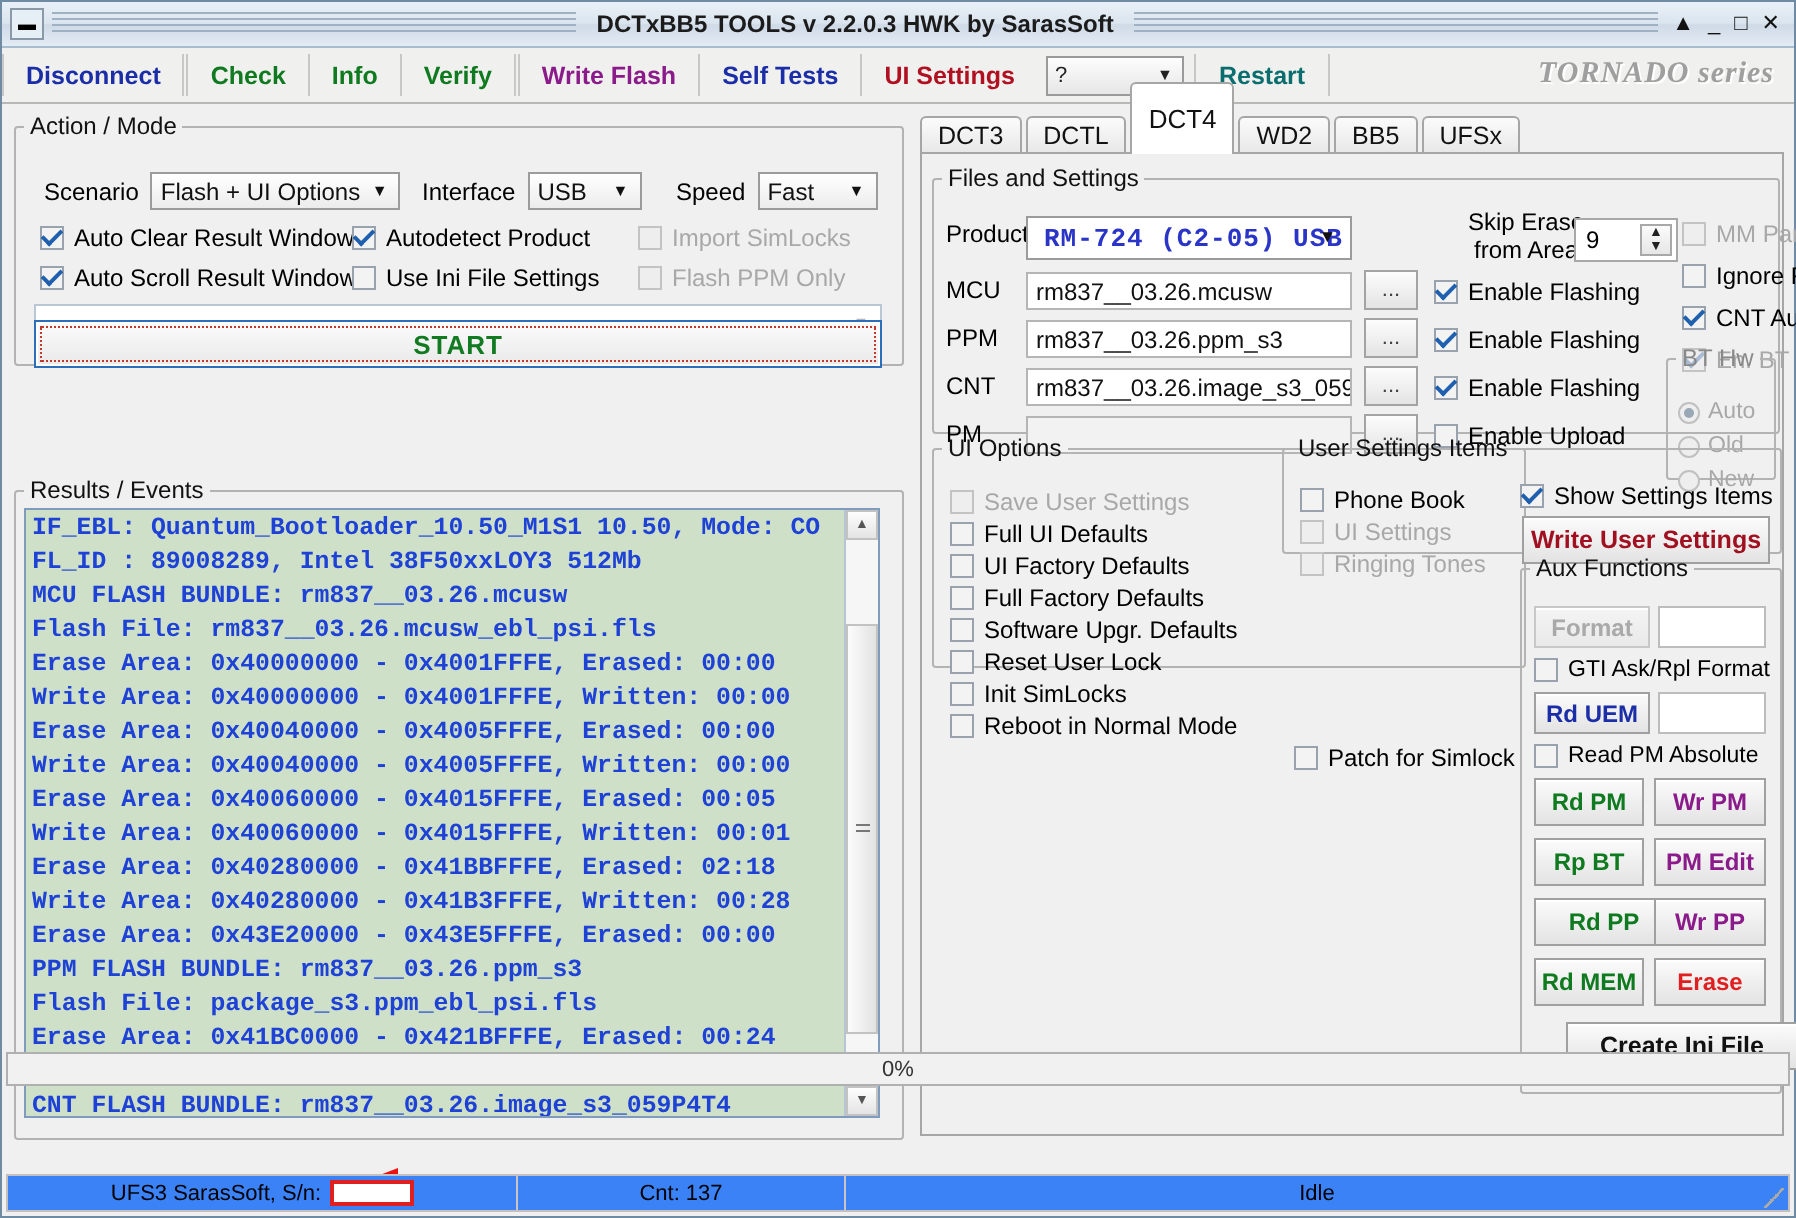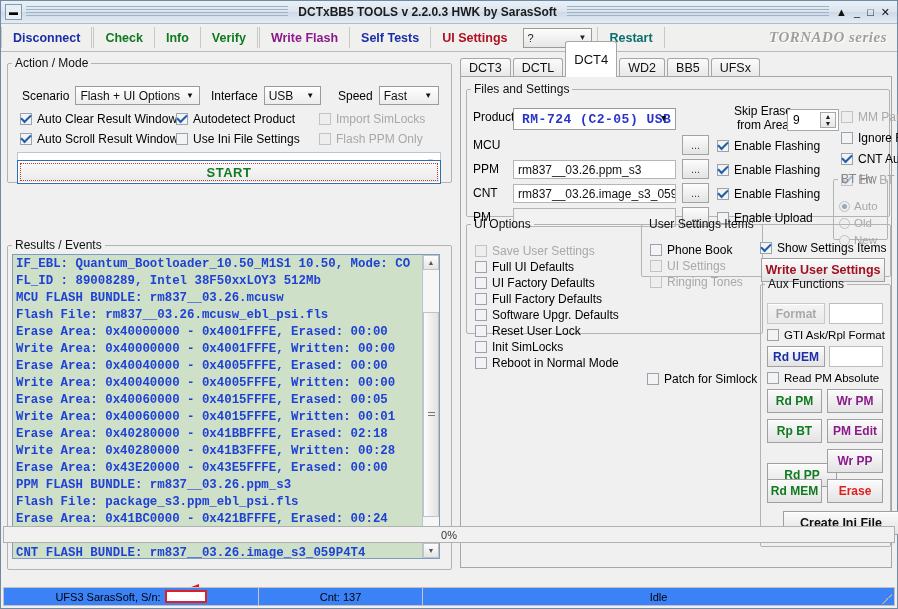--- a/index.html
+++ b/index.html
@@ -397,20 +397,23 @@
             <span class="lbl" style="width:34px;">Product:</span>
           </div>
           <div class="prodcombo" style="position:absolute;left:46px;top:12px;width:163px;">
             <span>RM-724  (C2-05) USB</span>
             <span class="arr">▼</span>
           </div>
 
           <div class="row" style="left:6px;top:42px;">
               <span class="lbl">MCU</span>
             </div>
+          <div class="txtfld" style="position:absolute;left:46px;top:40px;width:163px;">
+            <span>rm837__03.26.mcusw</span>
+          </div>
           <div class="dots" style="position:absolute;left:215px;top:39px;">...</div>
           <div class="chk row" style="left:250px;top:43px;">
             <span class="box on"></span>
             <span>Enable Flashing</span>
           </div>
 
           <div class="row" style="left:6px;top:66px;">
               <span class="lbl">PPM</span>
             </div>
           <div class="txtfld" style="position:absolute;left:46px;top:64px;width:163px;">
@@ -576,21 +579,21 @@
             <span class="box"></span>
             <span>Read PM Absolute</span>
           </div>
 
           <div class="btn" style="position:absolute;left:6px;top:98px;width:55px;height:24px;color:#0f7a1f;">Rd PM</div>
           <div class="btn" style="position:absolute;left:66px;top:98px;width:56px;height:24px;color:#8b1a8b;">Wr PM</div>
 
           <div class="btn" style="position:absolute;left:6px;top:128px;width:55px;height:24px;color:#0f7a1f;">Rp BT</div>
           <div class="btn" style="position:absolute;left:66px;top:128px;width:56px;height:24px;color:#8b1a8b;">PM Edit</div>
 
-          <div class="btn" style="position:absolute;left:6px;top:172px;width:70px;height:24px;color:#0f7a1f;">Rd PP</div>
+          <div class="btn" style="position:absolute;left:6px;top:158px;width:70px;height:24px;color:#0f7a1f;">Rd PP</div>
           <div class="btn" style="position:absolute;left:66px;top:158px;width:56px;height:24px;color:#8b1a8b;">Wr PP</div>
 
           <div class="btn" style="position:absolute;left:6px;top:188px;width:55px;height:24px;color:#0f7a1f;">Rd MEM</div>
           <div class="btn" style="position:absolute;left:66px;top:188px;width:56px;height:24px;color:#e02020;">Erase</div>
 
           <div class="btn" style="position:absolute;left:22px;top:220px;width:116px;height:24px;color:#111;font-size:12.5px;">Create Ini File</div>
         </fieldset>
 
       </div>
     </div>

